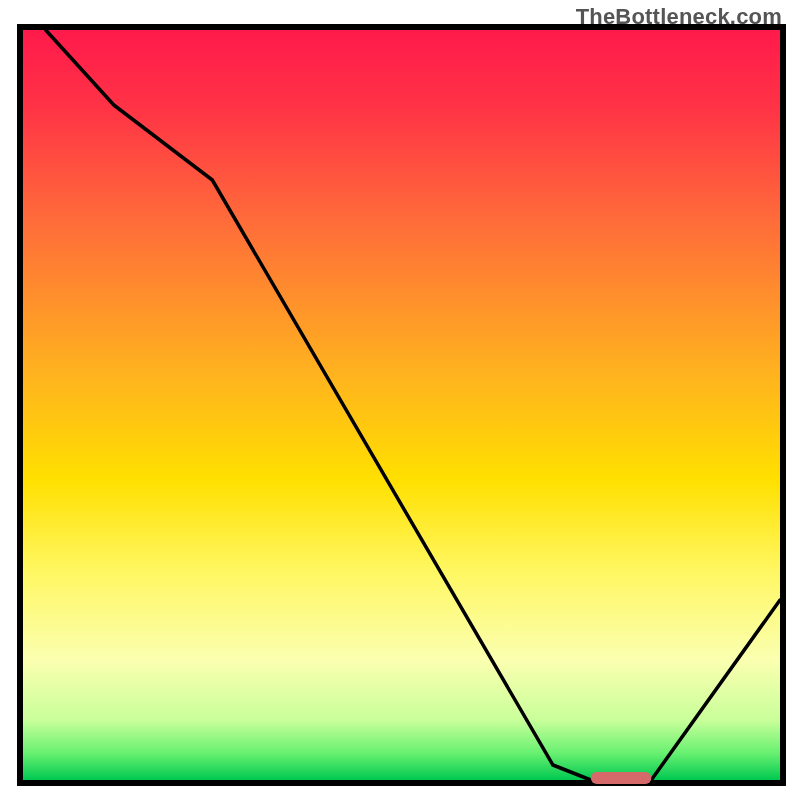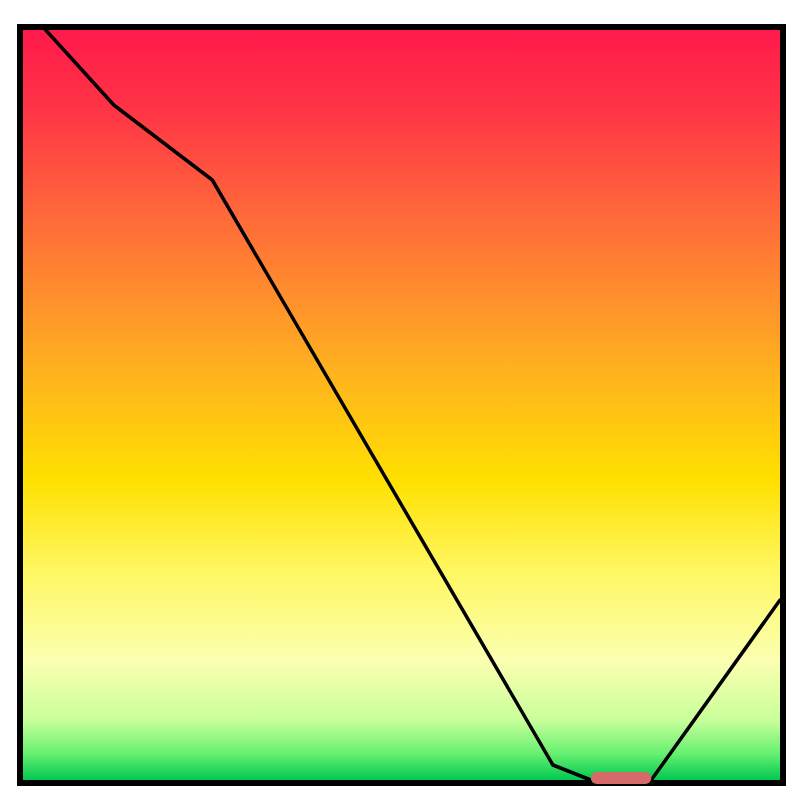--- a/index.html
+++ b/index.html
@@ -33,20 +33,21 @@
     width: 800px;
     height: 800px;
     display: block;
   }
 </style>
 </head>
 <body>
 
 <div class="chart-wrap">
 
+  <div class="watermark">TheBottleneck.com</div>
 
   <svg class="plot" viewBox="0 0 800 800">
     <defs>
       <linearGradient id="heat" x1="0" y1="0" x2="0" y2="1">
 
       <stop offset="0.0%" stop-color="#ff1a4b"></stop>
           <stop offset="10.0%" stop-color="#ff3246"></stop>
           <stop offset="25.0%" stop-color="#ff6a3a"></stop>
           <stop offset="45.0%" stop-color="#ffb020"></stop>
           <stop offset="60.0%" stop-color="#ffe000"></stop>

